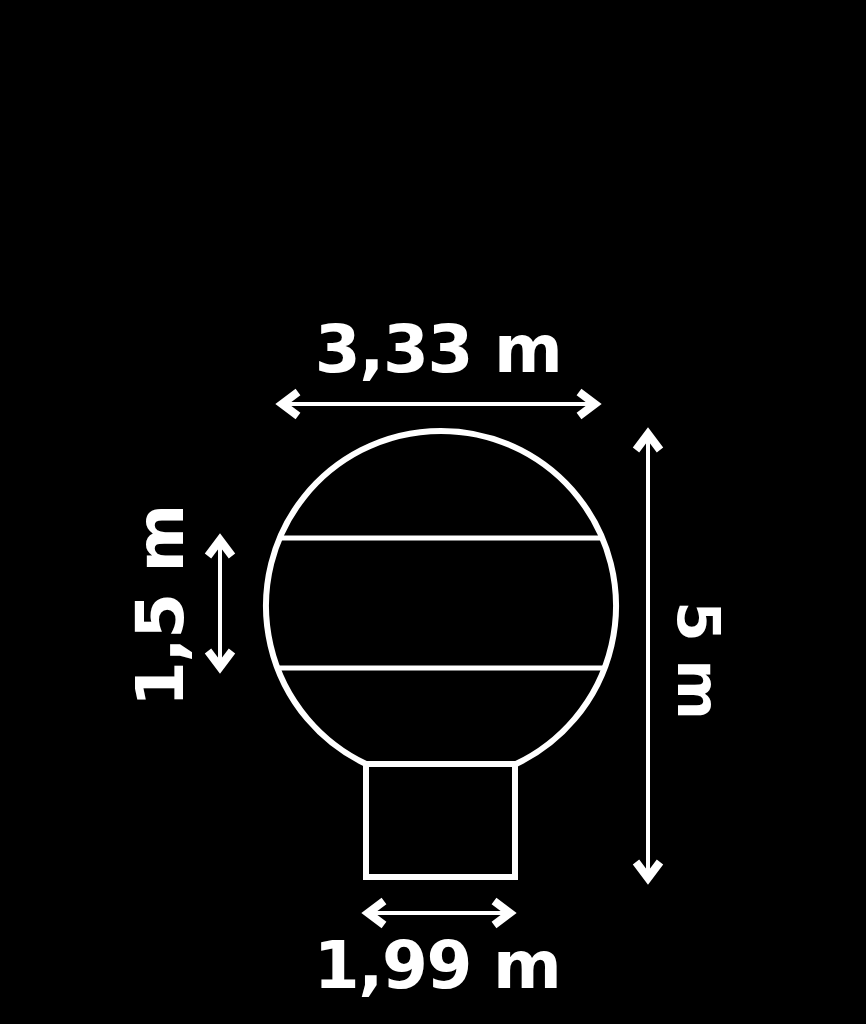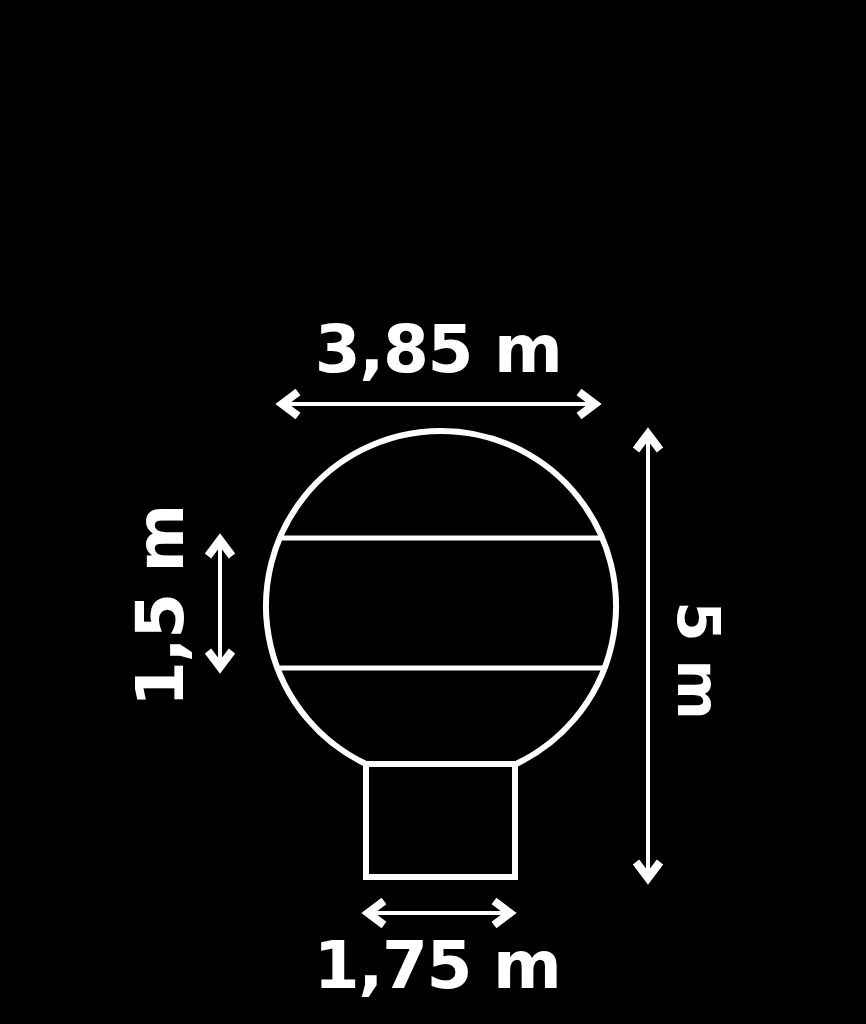--- a/index.html
+++ b/index.html
@@ -92,21 +92,21 @@
       <polyline class="head" points="636,862 648,878 660,862"></polyline>
     </g>
 
     <g>
       <line class="shaft" x1="370" y1="913" x2="508" y2="913"></line>
       <polyline class="head" points="384,901 368,913 384,925"></polyline>
       <polyline class="head" points="494,901 510,913 494,925"></polyline>
     </g>
   </svg>
 
-  <div class="dim-label" style="left:438px; top:350px;">3,85 m</div>
+  <div class="dim-label" style="left:438px; top:350px;">3,33 m</div>
 
   <div class="dim-label rot-ccw" style="left:161px; top:606px;">1,5 m</div>
 
   <div class="dim-label rot-cw" style="left:698px; top:660px;">5 m</div>
 
-  <div class="dim-label" style="left:437px; top:966px;">1,75 m</div>
+  <div class="dim-label" style="left:437px; top:966px;">1,99 m</div>
 
 </div>
 
 </body></html>

